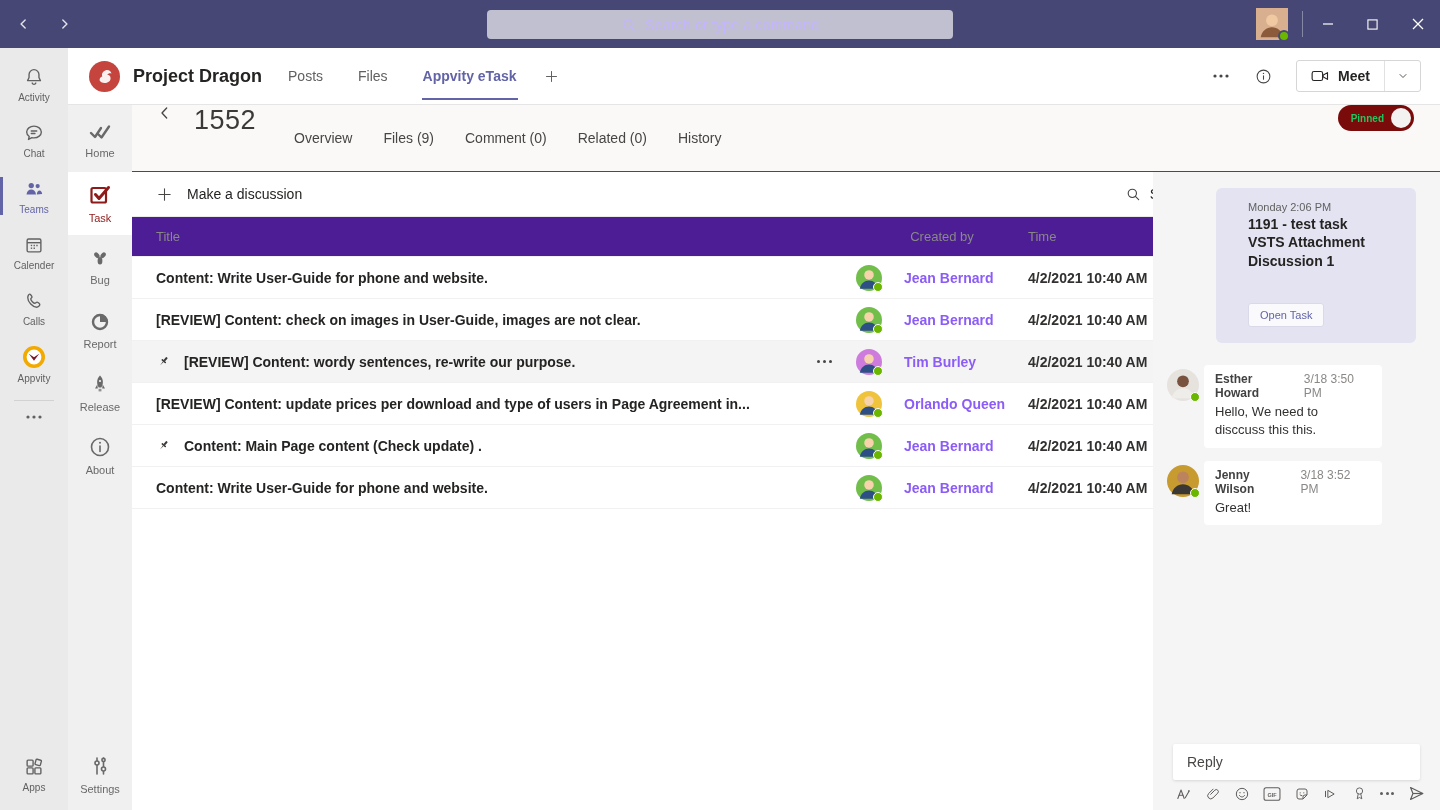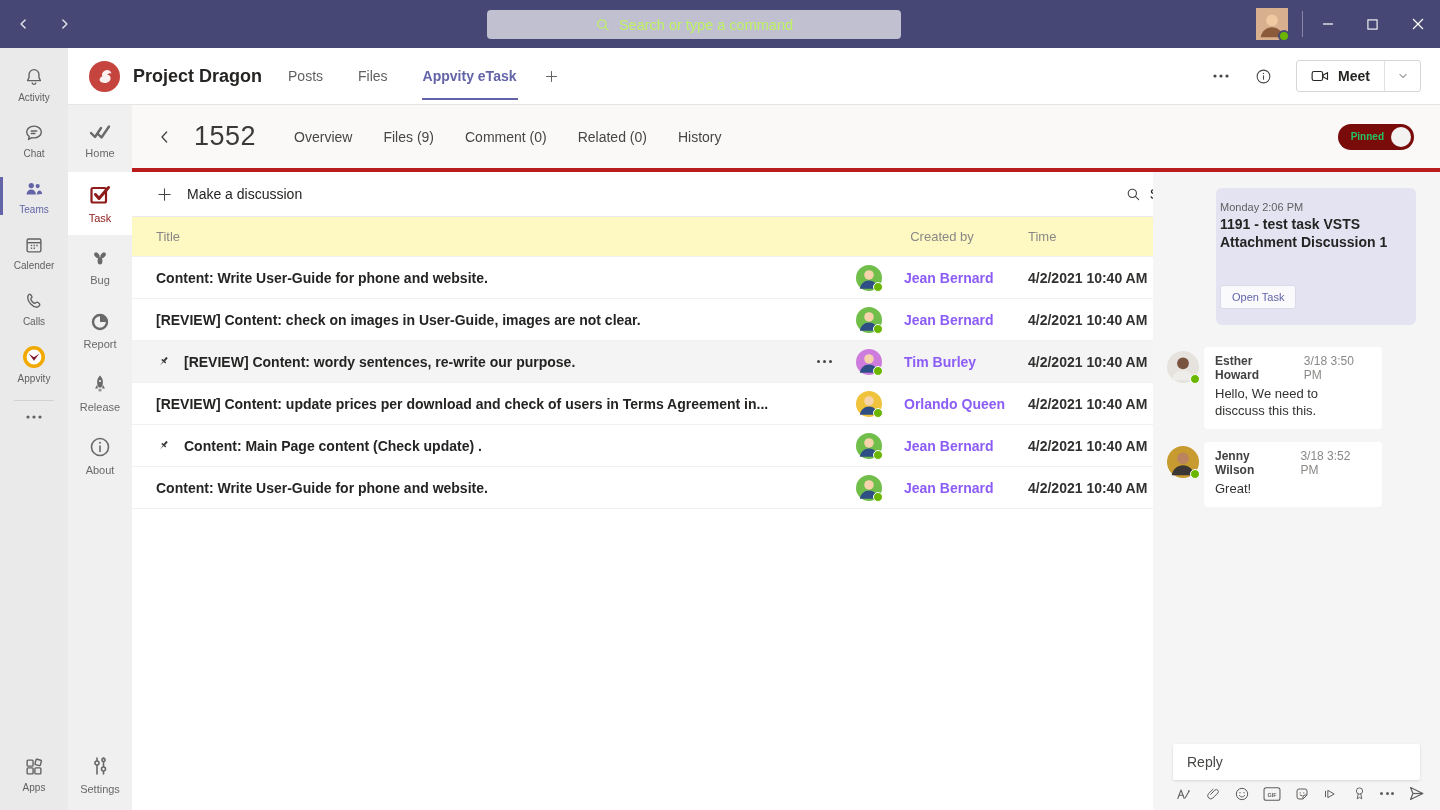--- a/index.html
+++ b/index.html
@@ -4,22 +4,22 @@
 <style>
   * { margin:0; padding:0; box-sizing:border-box; }
   html,body { width:1440px; height:810px; overflow:hidden; }
   body { font-family:"Liberation Sans", sans-serif; background:#F5F5F5; position:relative; color:#252423; }
   svg { display:block; }
 
   
   .titlebar { position:absolute; left:0; top:0; width:1440px; height:48px; background:#464775; display:flex; align-items:center; }
   .nav-chevrons { margin-left:12px; display:flex; gap:16px; }
   .nav-btn { width:24px; height:24px; display:flex; align-items:center; justify-content:center; color:rgba(255,255,255,.85); }
-  .tb-search { position:absolute; left:487px; top:10px; width:414px; height:29px; background:rgba(255,255,255,.66); border-radius:4px;
-               display:flex; align-items:center; justify-content:center; gap:9px; color:#bef264; font-size:14.5px; cursor:text; }
+  .tb-search { position:absolute; left:487px; top:10px; width:466px; height:29px; background:rgba(255,255,255,.66); border-radius:4px;
+               display:flex; align-items:center; justify-content:center; gap:9px; color:#c4b5fd; font-size:14.5px; cursor:text; }
   .tb-right { position:absolute; right:0; top:0; height:48px; display:flex; align-items:center; }
   .tb-avatar { width:32px; height:32px; border-radius:50%; position:relative; overflow:visible; margin-right:14px; }
   .tb-avatar .person { width:32px; height:32px; border-radius:50%; overflow:hidden; }
   .tb-divider { width:1px; height:26px; background:rgba(255,255,255,.35); margin-right:2px; }
   .win-btn { width:45px; height:48px; display:flex; align-items:center; justify-content:center; color:#fff; }
 
   .presence { position:absolute; right:-2px; bottom:-2px; width:12px; height:12px; border-radius:50%; background:#6BB700; border:2px solid #464775; }
   .presence.sm { width:10px; height:10px; border-width:1.5px; border-color:#fff; right:-1px; bottom:-1px; }
 
   
@@ -49,61 +49,61 @@
   .rail-spacer { flex:1; }
   .rail-item.apps { margin-bottom:8px; }
 
   
   .etask-sidebar { position:absolute; left:68px; top:105px; bottom:0; width:64px; background:#F0F0F0; display:flex; flex-direction:column; align-items:center; padding-top:4px; }
   .side-item { width:64px; height:63px; display:flex; flex-direction:column; align-items:center; justify-content:center; gap:5px; color:#696969; font-size:11px; cursor:pointer; }
   .side-item.active { background:#fff; color:#8E1A1A; }
   .side-item.settings { margin-top:auto; margin-bottom:4px; }
 
   
-  .task-header { position:absolute; left:132px; top:105px; right:0; height:67px; background:#FAF9F8; display:flex; align-items:center; border-bottom:4px solid #b91c1c; }
+  .task-header { position:absolute; left:132px; top:105px; right:0; height:67px; background:#FAF9F8; display:flex; border-bottom:1px solid #b91c1c; }
   .back-btn { margin-left:25px; color:#484644; cursor:pointer; }
   .task-id { font-size:27px; font-weight:400; color:#3B3A39; margin-left:21px; letter-spacing:.5px; }
   .tt-tabs { display:flex; margin-left:36px; gap:27px; height:100%; }
   .tt-tab { font-size:14px; color:#484644; display:flex; align-items:center; position:relative; padding:0 2px; cursor:pointer; }
   .tt-tab.active { color:#9A1A23; }
   .tt-tab.active::after { content:''; position:absolute; left:0; right:0; bottom:0; height:3px; background:#74101C; }
   .pinned-toggle { margin-left:auto; margin-right:26px; height:26px; border-radius:13px; display:flex; align-items:center; padding:0 3px 0 13px; cursor:pointer; }
   .pinned-label { color:#22c55e; font-size:10px; font-weight:700; margin-right:7px; }
   .pinned-knob { width:20px; height:20px; border-radius:50%; background:#F3F2F1; }
 
   
   .list-column { position:absolute; left:132px; top:172px; bottom:0; width:1087px; background:#fff; border-right:1px solid #E1E1E1; }
   .list-toolbar { height:45px; display:flex; align-items:center; padding:0 24px; border-bottom:1px solid #EBEBEB; }
   .make-discussion { display:flex; align-items:center; gap:14px; font-size:14px; color:#252423; cursor:pointer; }
   .make-discussion .plus { color:#484644; }
   .toolbar-search { margin-left:auto; display:flex; align-items:center; gap:9px; font-size:14px; color:#252423; cursor:pointer; }
   .toolbar-search svg { color:#484644; }
 
-  .table-header { height:40px; background:#fef9c3; display:flex; align-items:center; font-size:13px; color:#8A8886; border-bottom:1px solid #F0F0F0; }
+  .table-header { height:40px; background:#4c1d95; display:flex; align-items:center; font-size:13px; color:#8A8886; border-bottom:1px solid #F0F0F0; }
   .col-title { flex:1; padding-left:24px; }
   .col-creator { width:172px;text-align:center; }
   .col-time { width:190px; position:relative; }
 
   .t-row { height:42px; display:flex; align-items:center; border-bottom:1px solid #F1F1F1; font-size:14px; color:#252423; cursor:pointer;font-weight:bold; }
   .t-row.hovered { background:#F4F4F4; }
   .row-title { flex:1; padding-left:24px; display:flex; align-items:center; gap:13px; white-space:nowrap; overflow:hidden; }
   .pin-icon { color:#3B3A39; flex:none; }
   .row-dots { margin-left:auto; margin-right:20px; display:flex; gap:3px; padding:4px; }
   .row-dots i { width:3px; height:3px; border-radius:50%; background:#484644; }
   .row-creator { width:172px; display:flex; align-items:center; gap:22px; color:#8b5cf6; }
   .row-time { width:190px; color:#323130; }
 
   .avatar { width:26px; height:26px; border-radius:50%; position:relative; flex:none; }
   .avatar .person, .msg-avatar .person { width:100%; height:100%; border-radius:50%; overflow:hidden; }
   .p-head { fill:#F7D3AC; }
   .p-body { fill:#2E4E86; }
 
   
   .chat-panel { position:absolute; left:1153px; top:172px; right:0; bottom:0; background:#F5F5F5; }
-  .chat-card { margin:16px 24px 0 63px; width:200px; background:#E3E3F2; border-radius:6px; padding:13px 4px 16px; }
+  .chat-card { margin:16px 24px 0 63px; width:200px; background:#E3E3F2; border-radius:6px; padding:13px 32px 16px; }
   .card-time { font-size:11px; color:#616161; }
   .card-title { font-size:14px; font-weight:700; color:#252423; margin-top:2px; line-height:1.32; }
   .card-btn { margin-top:33px; display:inline-block; padding:5px 11px; font-size:11px; color:#6264A7; background:#FAFAFD; border:1px solid #D9D9E9; border-radius:3px; cursor:pointer; }
 
   .chat-messages { margin-top:22px; display:flex; flex-direction:column; gap:13px; }
   .msg { display:flex; align-items:flex-start; margin-left:14px; }
   .msg-avatar { width:32px; height:32px; border-radius:50%; position:relative; flex:none; margin-top:4px; }
   .av-esther .p-head { fill:#7A5240; } .av-esther .p-body { fill:#EFEDE9; }
   .av-jenny  .p-head { fill:#BC835F; } .av-jenny  .p-body { fill:#3B3734; }
   .av-user   .p-head { fill:#F0C9A3; } .av-user   .p-body { fill:#8A5A3A; }
@@ -455,21 +455,21 @@
               <circle class="p-head" cx="12" cy="9.2" r="4.4"></circle>
               <path class="p-body" d="M3.5 22c.9-4.8 4.4-7.6 8.5-7.6s7.6 2.8 8.5 7.6z"></path>
             </svg></span><span class="presence sm"></span></span>
       <span>Tim Burley</span>
     </div>
     <div class="row-time">4/2/2021 10:40 AM</div>
   </div>
 
   <div class="t-row">
     <div class="row-title">
-        <span>[REVIEW] Content: update prices per download and check of users in Terms Agreement in...</span>
+        <span>[REVIEW] Content: update prices per download and type of users in Page Agreement in...</span>
       </div>
     <div class="row-creator">
       <span class="avatar" style="background: rgb(239, 195, 60);"><span class="person"><svg viewBox="0 0 24 24">
               <circle class="p-head" cx="12" cy="9.2" r="4.4"></circle>
               <path class="p-body" d="M3.5 22c.9-4.8 4.4-7.6 8.5-7.6s7.6 2.8 8.5 7.6z"></path>
             </svg></span><span class="presence sm"></span></span>
       <span>Orlando Queen</span>
     </div>
     <div class="row-time">4/2/2021 10:40 AM</div>
   </div>

